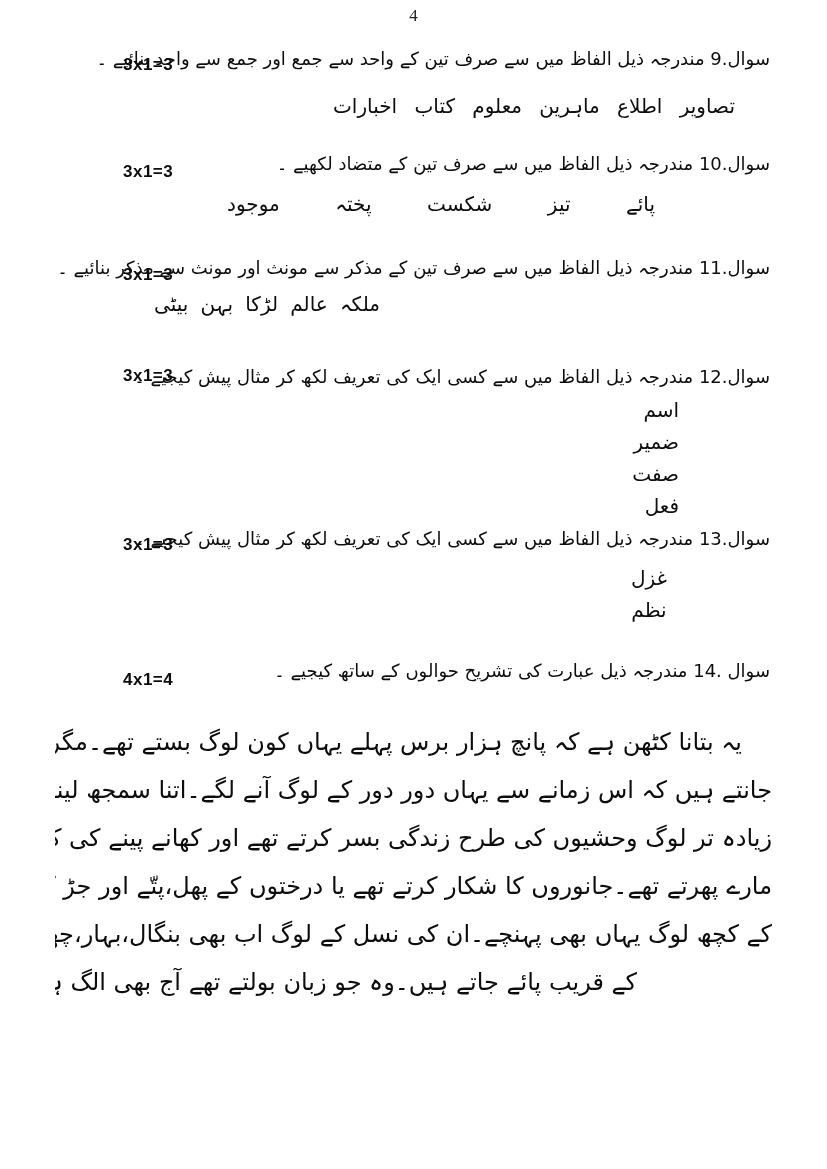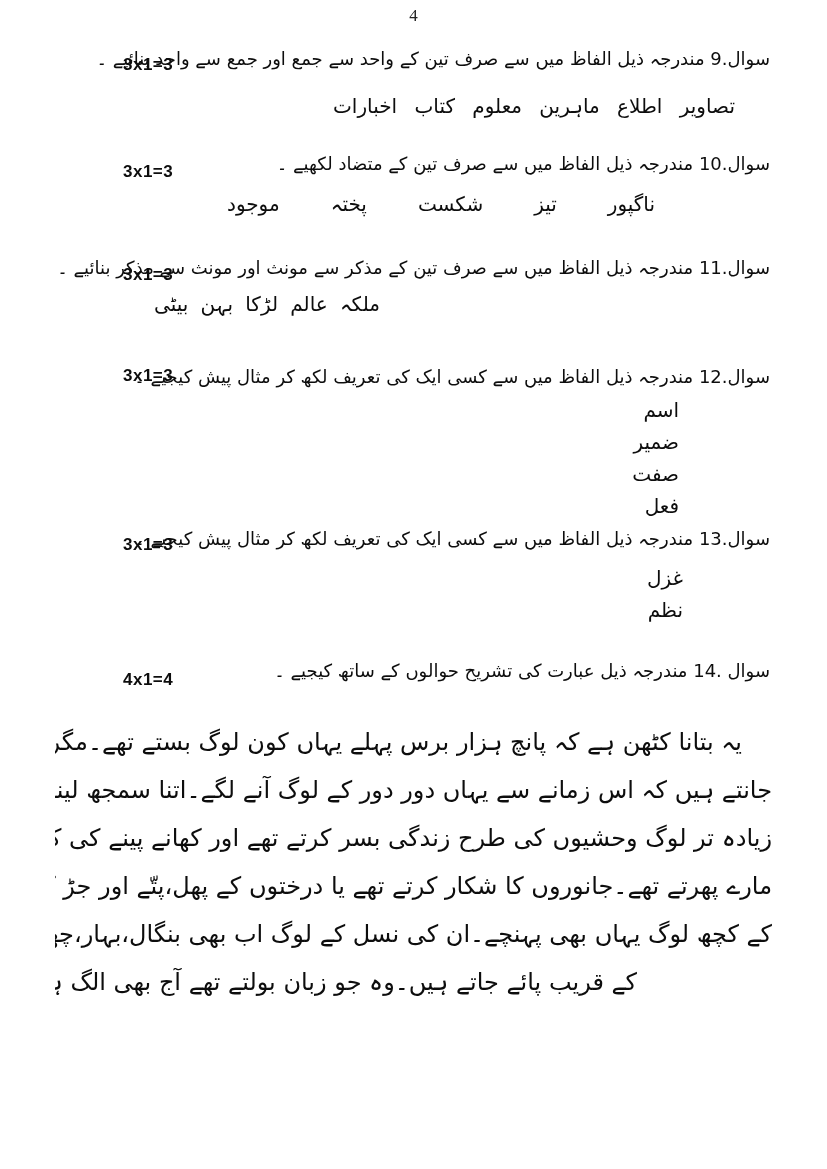--- a/index.html
+++ b/index.html
@@ -62,21 +62,21 @@
   
   .q9-text  { top:48px; }   .q9-marks  { top:55px; }
   .q9-words { top:94px;  right:92px;  width:402px; }
   .q10-text { top:153px; }  .q10-marks { top:162px; }
   .q10-words{ top:192px; right:172px; width:428px; }
   .q11-text { top:257px; }  .q11-marks { top:265px; }
   .q11-words{ top:292px; right:447px; width:226px; }
   .q12-text { top:366px; }  .q12-marks { top:366px; }
   .q12-list { top:394px; right:148px; }
   .q13-text { top:528px; }  .q13-marks { top:535px; }
-  .q13-list { top:562px; right:144px; }
+  .q13-list { top:562px; right:160px;text-align:center; }
   .q14-text { top:660px; }  .q14-marks { top:670px; }
 </style>
 </head>
 <body>
 
 <div class="page">
 
   <div class="page-number">4</div>
 
   <div class="q-text q9-text">سوال.9 مندرجہ ذیل الفاظ میں سے صرف تین کے واحد سے جمع اور جمع سے واحد بنائیے ۔</div>
@@ -86,21 +86,21 @@
     <span>اطلاع</span>
     <span>ماہرین</span>
     <span>معلوم</span>
     <span>کتاب</span>
     <span>اخبارات</span>
   </div>
 
   <div class="q-text q10-text">سوال.10 مندرجہ ذیل الفاظ میں سے صرف تین کے متضاد لکھیے ۔</div>
   <div class="q-marks q10-marks">3x1=3</div>
   <div class="words-row q10-words">
-    <span>ناگپور</span>
+    <span>پائے</span>
     <span>تیز</span>
     <span>شکست</span>
     <span>پختہ</span>
     <span>موجود</span>
   </div>
 
   <div class="q-text q11-text">سوال.11 مندرجہ ذیل الفاظ میں سے صرف تین کے مذکر سے مونث اور مونث سے مذکر بنائیے ۔</div>
   <div class="q-marks q11-marks">3x1=3</div>
   <div class="words-row q11-words">
     <span>ملکہ</span>

